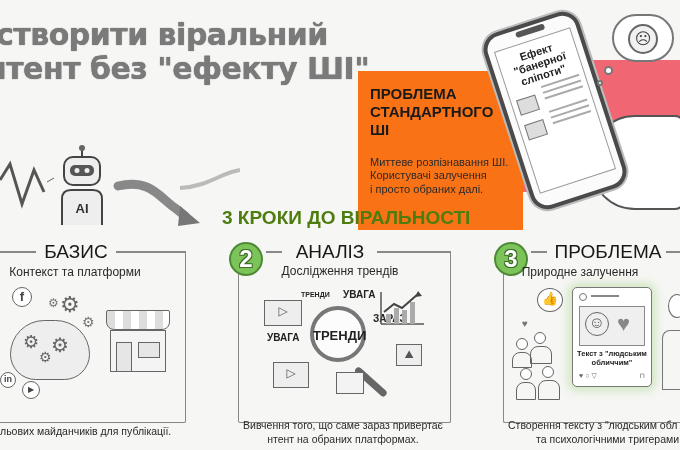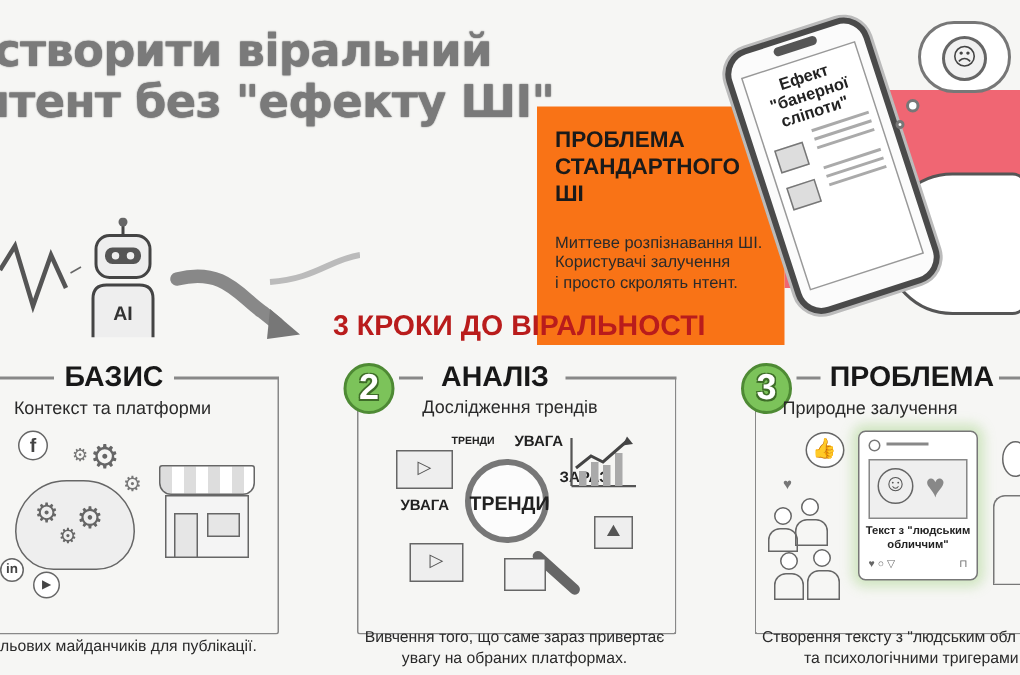--- a/index.html
+++ b/index.html
@@ -19,26 +19,26 @@
   .phone .scr-title{font-weight:bold;font-size:11px;line-height:12px;text-align:center;color:#222}
   .phone .line{height:2px;background:#aaa;margin:4px 0 0 28px}
   .phone .thumb{width:20px;height:16px;border:1px solid #777;background:#ddd;margin-top:10px;float:left}
   .hand{left:590px;top:115px;width:95px;height:95px;background:#fff;border:2px solid #555;border-radius:45px 10px 10px 45px}
   .cloud{left:612px;top:14px;width:62px;height:48px;background:#fff;border:2px solid #777;border-radius:30px}
   .cloud .face{position:absolute;left:14px;top:8px;width:30px;height:30px;border:2px solid #666;border-radius:50%;background:#f1f1f1;font-size:16px;line-height:26px;text-align:center;color:#444}
   .bubble1{left:604px;top:66px;width:9px;height:9px;border:2px solid #777;border-radius:50%;background:#fff}
   .bubble2{left:597px;top:80px;width:6px;height:6px;border:2px solid #777;border-radius:50%;background:#fff}
   .zigzag{left:0;top:148px}
   .robot{left:56px;top:145px;width:52px;height:80px}
-  .steps-title{left:222px;top:207px;font-size:19px;font-weight:bold;color:#b91c1c;white-space:nowrap}
+  .steps-title{left:222px;top:207px;font-size:19px;font-weight:bold;color:#4d7c0f;white-space:nowrap}
   .card{border:1.5px solid #888;border-radius:2px}
   .card1{left:-10px;top:251px;width:196px;height:172px;border-top:none}
   .card2{left:238px;top:251px;width:213px;height:172px;border-top:none}
   .card3{left:503px;top:251px;width:190px;height:172px;border-top:none;border-right:none}
-  .sec-head{font-weight:bold;font-size:19px;line-height:22px;white-space:nowrap;text-align:center;color:#181818}
+  .sec-head{font-weight:normal;font-size:19px;line-height:22px;white-space:nowrap;text-align:center;color:#181818}
   .sec-sub{font-size:12px;line-height:14px;text-align:center;color:#2a2a2a;white-space:nowrap}
   .sec-desc{font-size:10.5px;line-height:14px;text-align:center;color:#2a2a2a;white-space:nowrap}
   .num{width:34px;height:34px;border-radius:50%;background:#7cc35a;border:2px solid #4e8a34;color:#fff;font-weight:bold;font-size:24px;line-height:30px;text-align:center;
     text-shadow:-1px -1px 0 #3e6d28,1px -1px 0 #3e6d28,-1px 1px 0 #3e6d28,1px 1px 0 #3e6d28}
   .hline{height:1.5px;background:#888}
   .ic{position:absolute;border:1.5px solid #666;background:#fff}
   .circ{border-radius:50%}
   .lbl{position:absolute;font-weight:bold;color:#222;white-space:nowrap}
 </style>
 </head>
@@ -51,21 +51,21 @@
 
 <div class="abs redband"></div>
 <div class="abs problem">
   <h2>
     <div>ПРОБЛЕМА</div>
     <div>СТАНДАРТНОГО ШІ</div>
   </h2>
   <p>
     <span style="display:block">Миттеве розпізнавання ШІ.</span>
     <span style="display:block">Користувачі залучення</span>
-    <span style="display:block">і просто скролять нтент.</span>
+    <span style="display:block">і просто обраних далі.</span>
   </p>
 </div>
 
 <div class="abs hand"></div>
 <div class="abs phone">
   <div class="notch"></div>
   <div class="screen">
     <div class="scr-title">
       <div>Ефект</div>
       <div>"банерної</div>
@@ -156,21 +156,21 @@
   <rect x="24" y="20" width="5" height="14" fill="#aaa"></rect>
   <rect x="32" y="12" width="5" height="22" fill="#aaa"></rect>
   <polyline points="6,22 16,14 24,18 40,4" fill="none" stroke="#444" stroke-width="2"></polyline>
   <polygon points="40,1 44,6 37,7" fill="#444"></polygon>
 </svg>
 <div class="abs ic" style="left:396px;top:344px;width:26px;height:22px;background:#eee;font-size:11px;line-height:18px;text-align:center;color:#555">⛰</div>
 <div class="abs ic" style="left:273px;top:362px;width:36px;height:26px;background:#eee;font-size:12px;line-height:20px;text-align:center;color:#555">▷</div>
 <div class="abs ic" style="left:336px;top:372px;width:28px;height:22px;background:#f3f3f3"></div>
 <div class="abs sec-desc" style="left:236px;top:418px;width:214px">
   <div>Вивчення того, що саме зараз привертає</div>
-  <div>увагу на обраних платформах.</div>
+  <div>нтент на обраних платформах.</div>
 </div>
 
 <div class="abs card card3"></div>
 <div class="abs num" style="left:494px;top:242px">3</div>
 <div class="abs hline" style="left:531px;top:251px;width:16px"></div>
 <div class="abs hline" style="left:666px;top:251px;width:14px"></div>
 <div class="abs sec-head" style="left:550px;top:241px;width:116px">ПРОБЛЕМА</div>
 <div class="abs sec-sub" style="left:520px;top:265px;width:120px">Природне залучення</div>
 <div class="abs ic circ" style="left:537px;top:288px;width:26px;height:24px;font-size:13px;line-height:20px;text-align:center;color:#555">👍</div>
 <span class="abs" style="left:522px;top:318px;font-size:10px;color:#777">♥</span>

